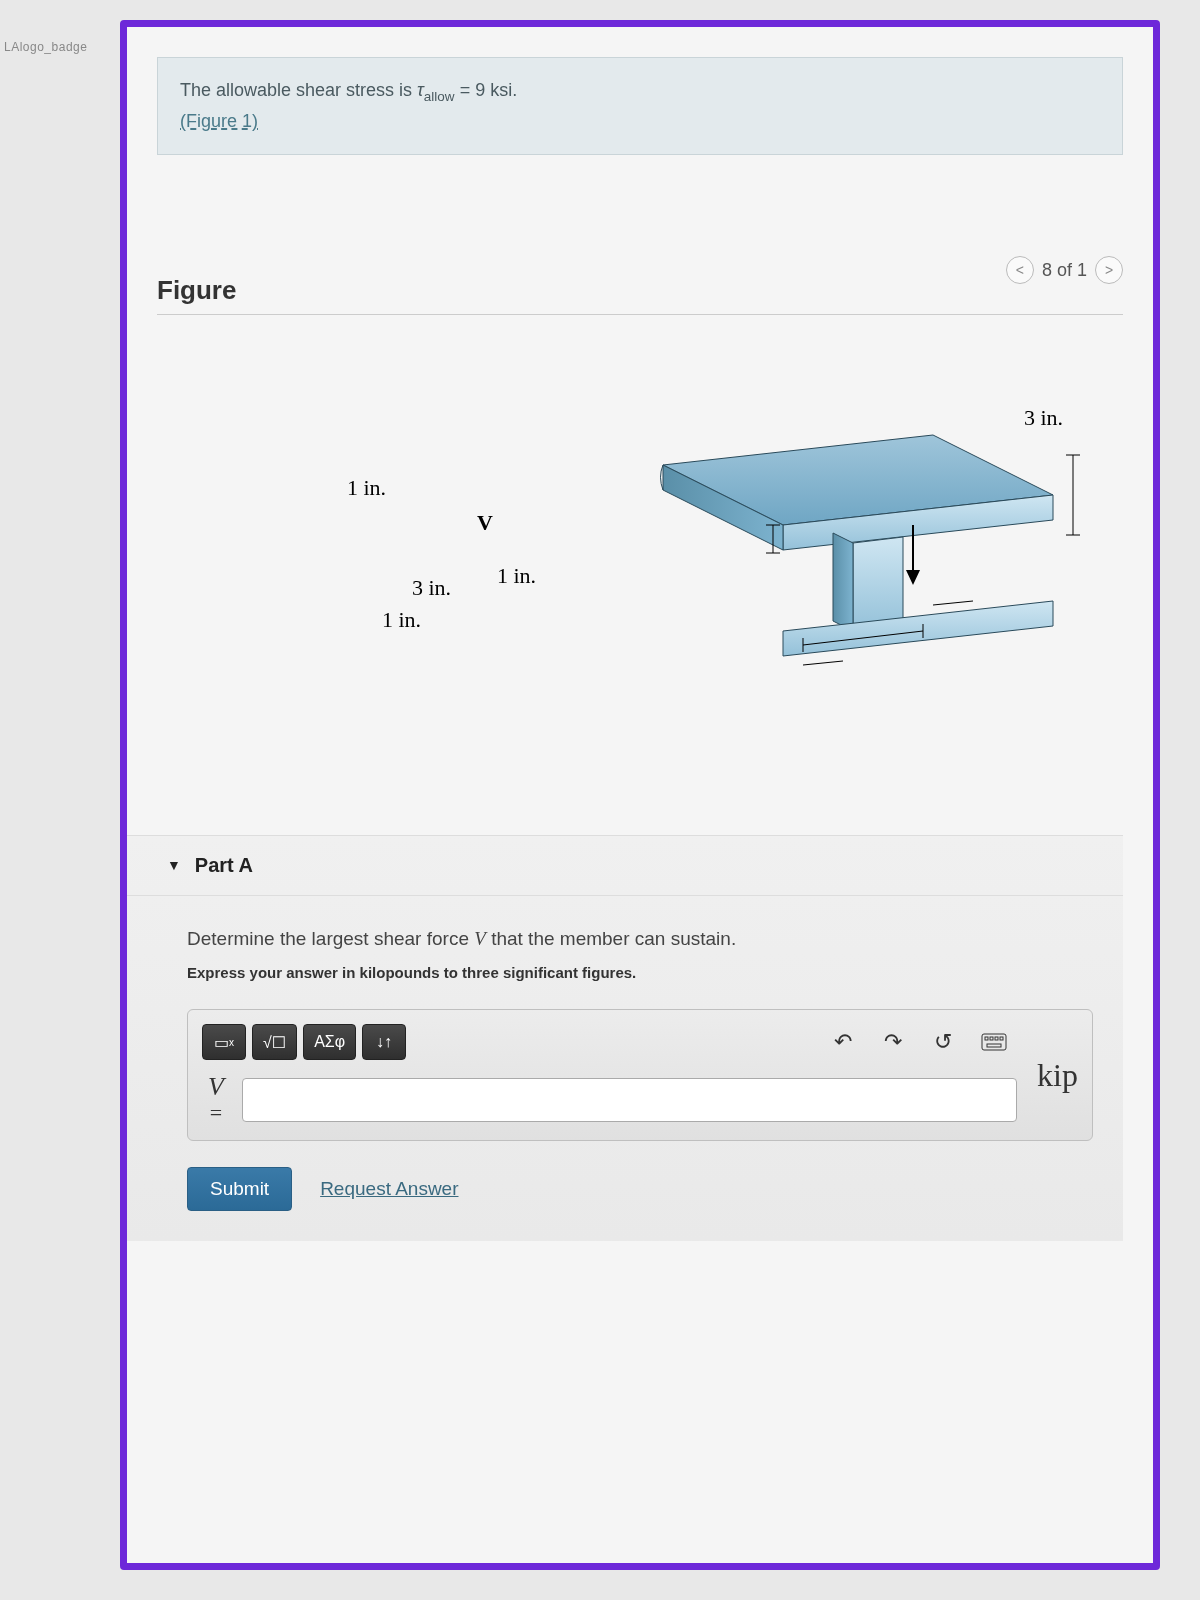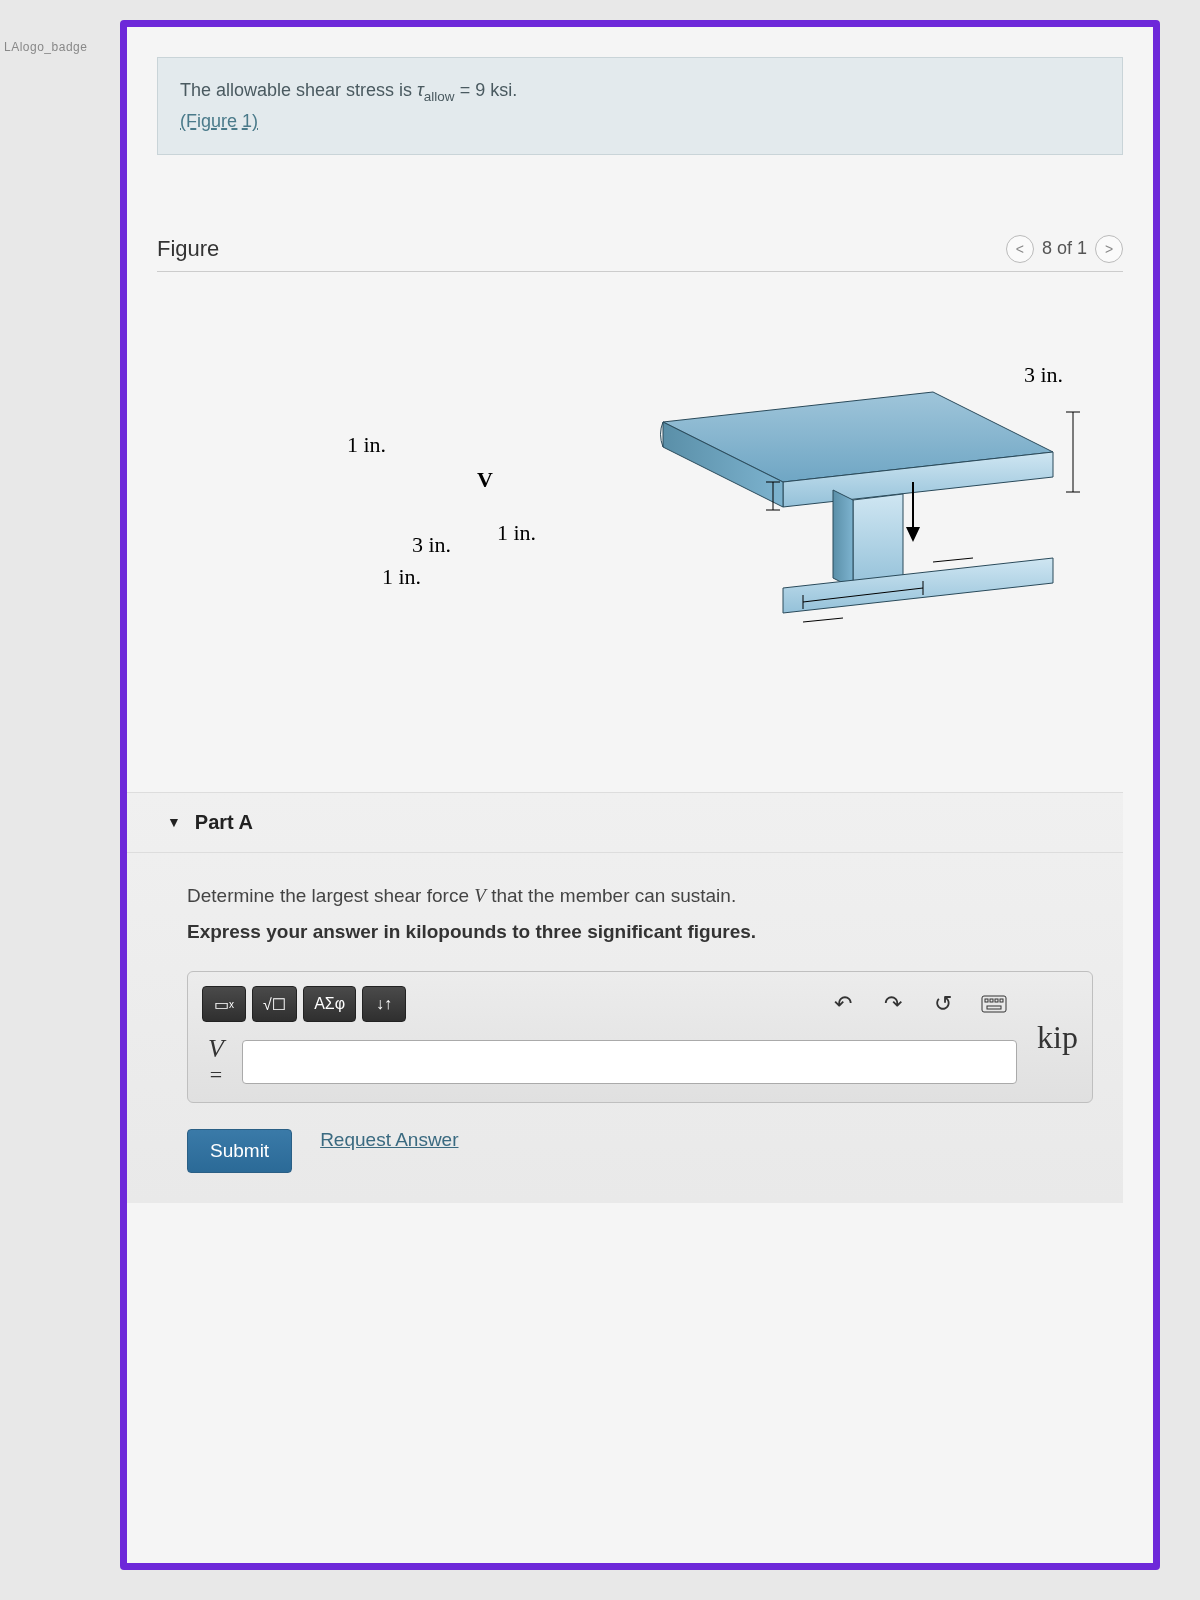--- a/index.html
+++ b/index.html
@@ -48,23 +48,24 @@
     margin: 80px 30px 0 30px;
   }
   .figure-header {
     display: flex;
     align-items: center;
     justify-content: space-between;
     border-bottom: 1px solid #ccc;
     padding-bottom: 8px;
   }
   .figure-title {
-    font-size: 22px;
-    font-weight: normal;
+    font-size: 26px;
+    font-weight: bold;
     color: #333;
+    margin-top: 40px;
   }
   .pager {
     display: flex;
     align-items: center;
     gap: 8px;
     font-size: 18px;
     color: #555;
   }
   .pager-btn {
     width: 28px; height: 28px;
@@ -113,21 +114,21 @@
   .part-body {
     padding: 28px 30px 30px 60px;
   }
   .prompt {
     font-size: 19px;
     color: #444;
     line-height: 1.6;
   }
   .prompt .ital { font-style: italic; font-family: "Times New Roman", serif; }
   .hint {
-    font-size: 19px;
+    font-size: 15px;
     font-weight: bold;
     color: #333;
     margin-top: 10px;
   }
   .answer-box {
     margin-top: 28px;
     border: 1px solid #bfbfbf;
     border-radius: 6px;
     background: linear-gradient(#ececec,#e0e0e0);
     padding: 14px 14px 14px 14px;
@@ -211,21 +212,21 @@
   }
   .unit-label {
     font-family: "Times New Roman", serif;
     font-size: 32px;
     margin-left: 6px;
     align-self: center;
   }
   .submit-row {
     margin-top: 26px;
     display: flex;
-    align-items: flex-start;
+    align-items: center;
     gap: 28px;
     padding-left: 0;
   }
   .submit-btn {
     background: linear-gradient(#3a7aa8,#2b6a97);
     color: #fff;
     border: 1px solid #2a5f85;
     border-radius: 4px;
     padding: 10px 22px;
     font-size: 19px;

